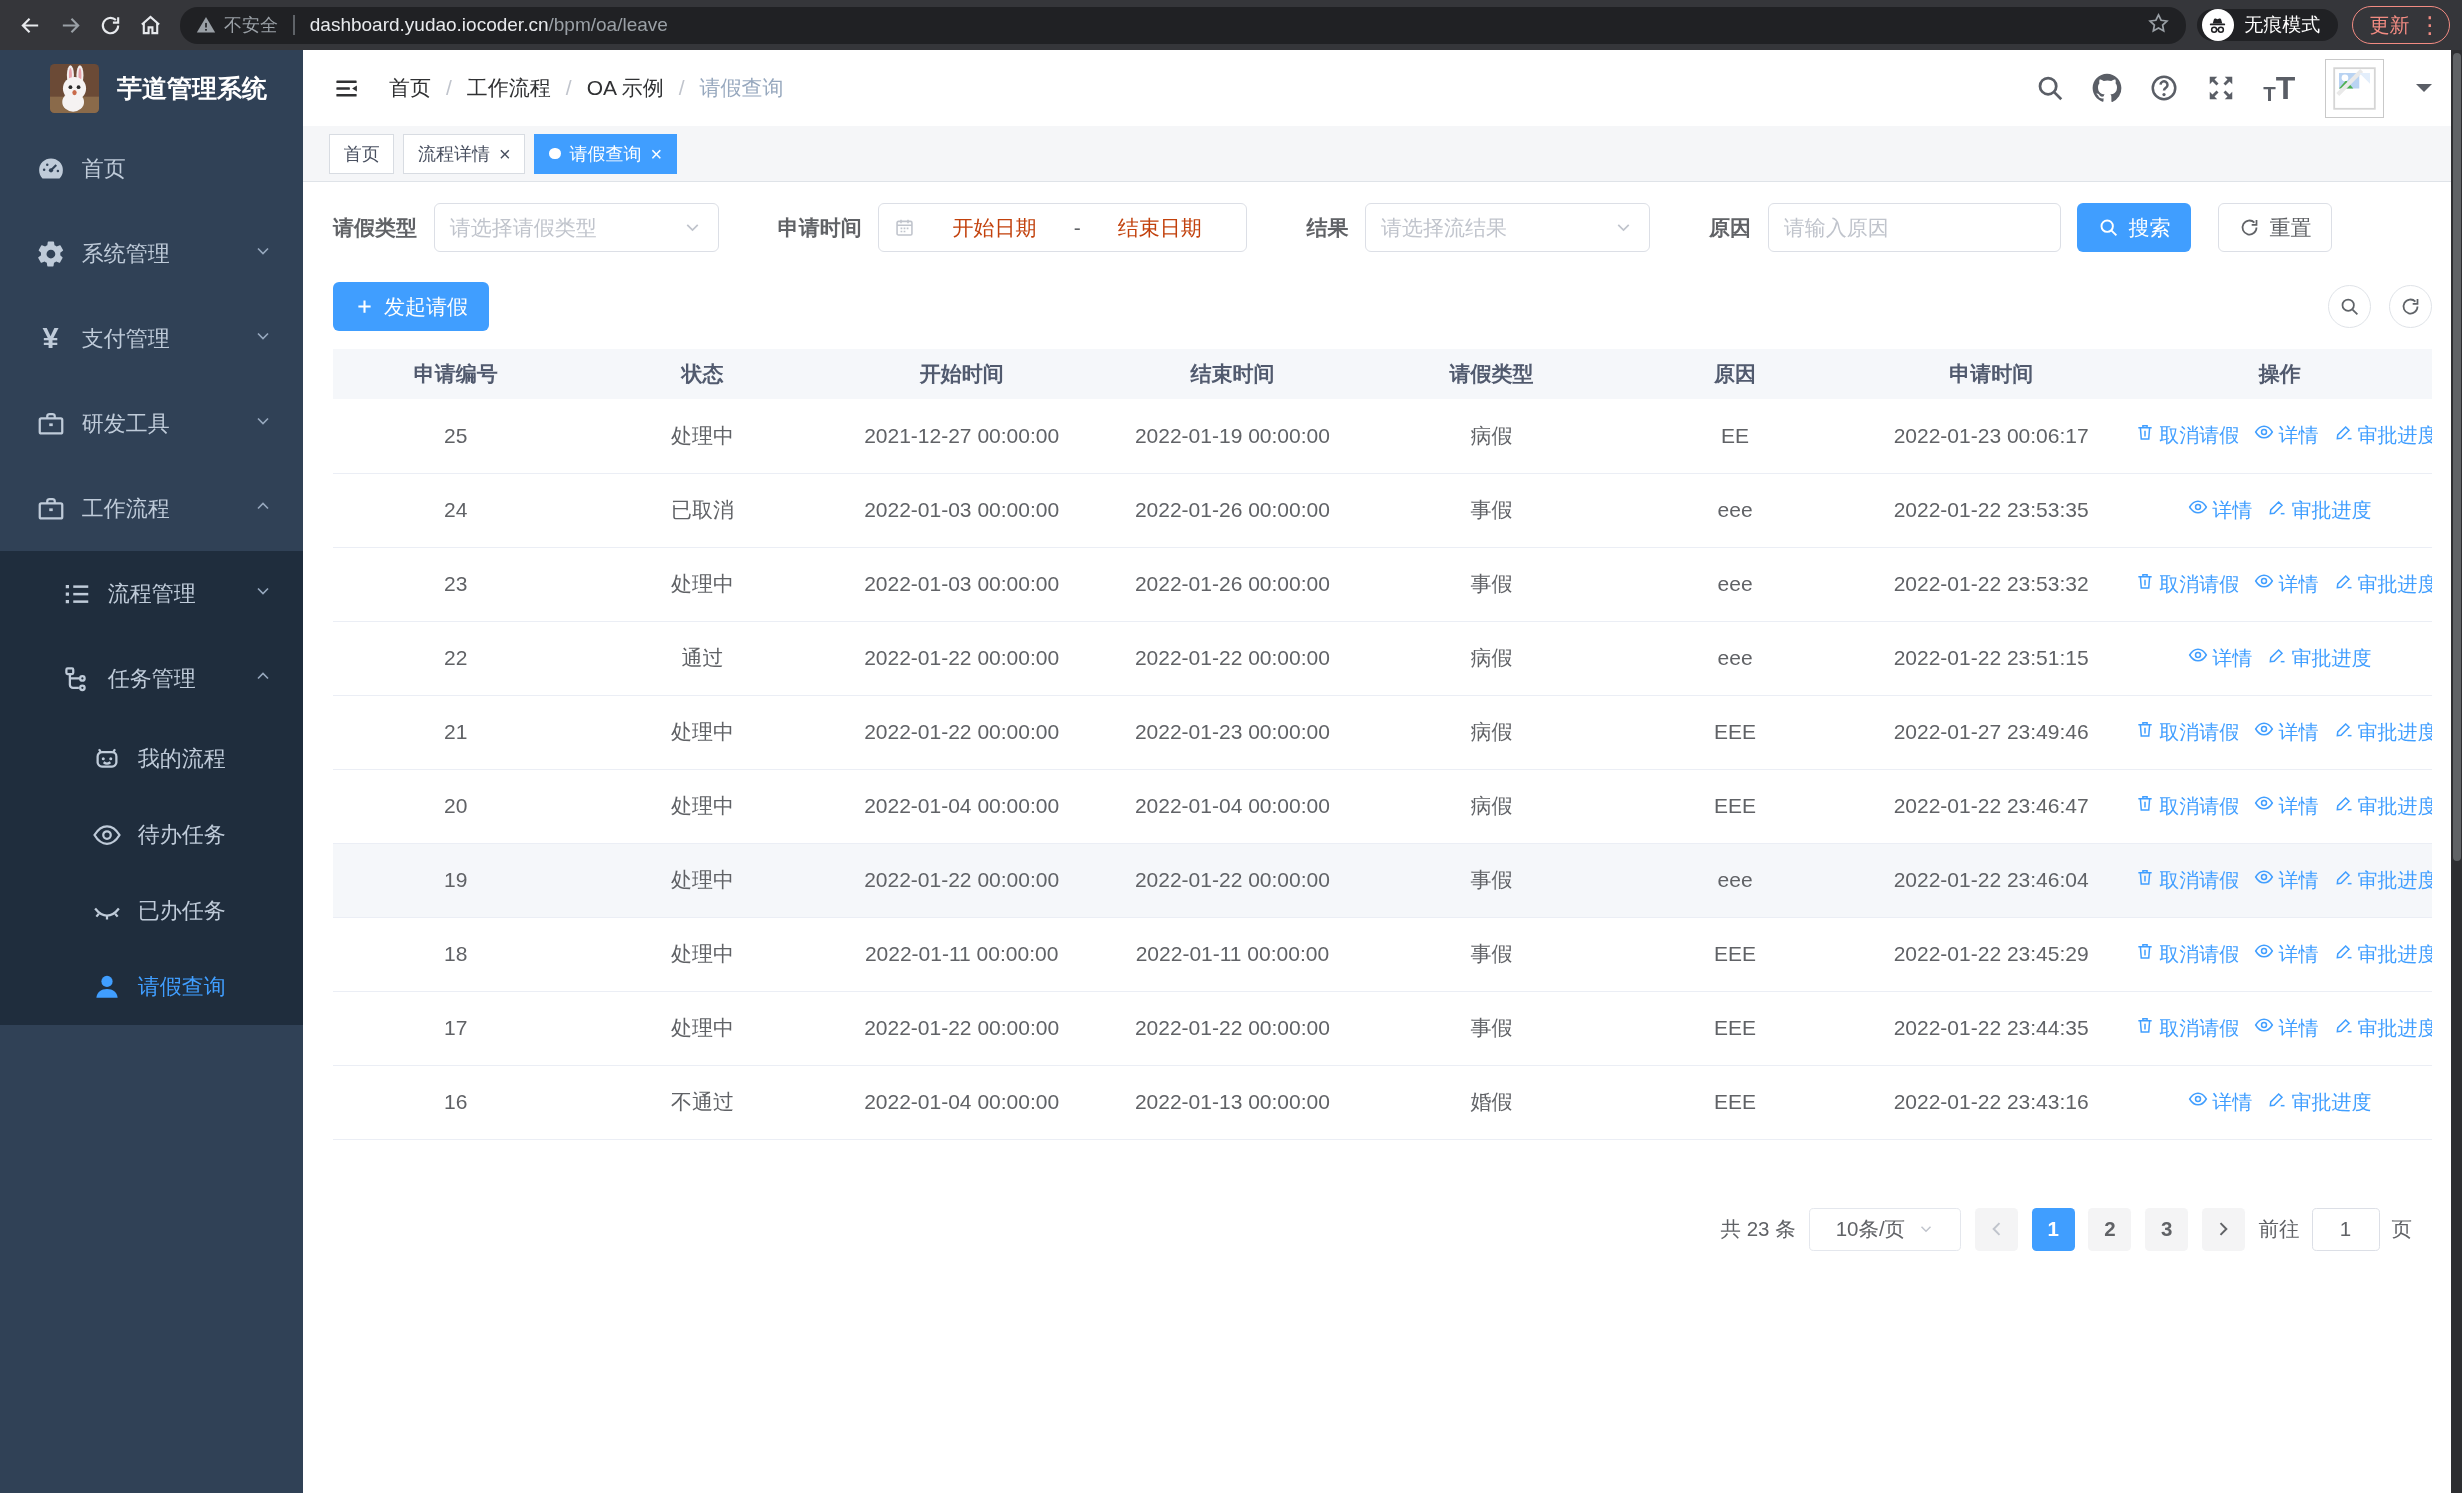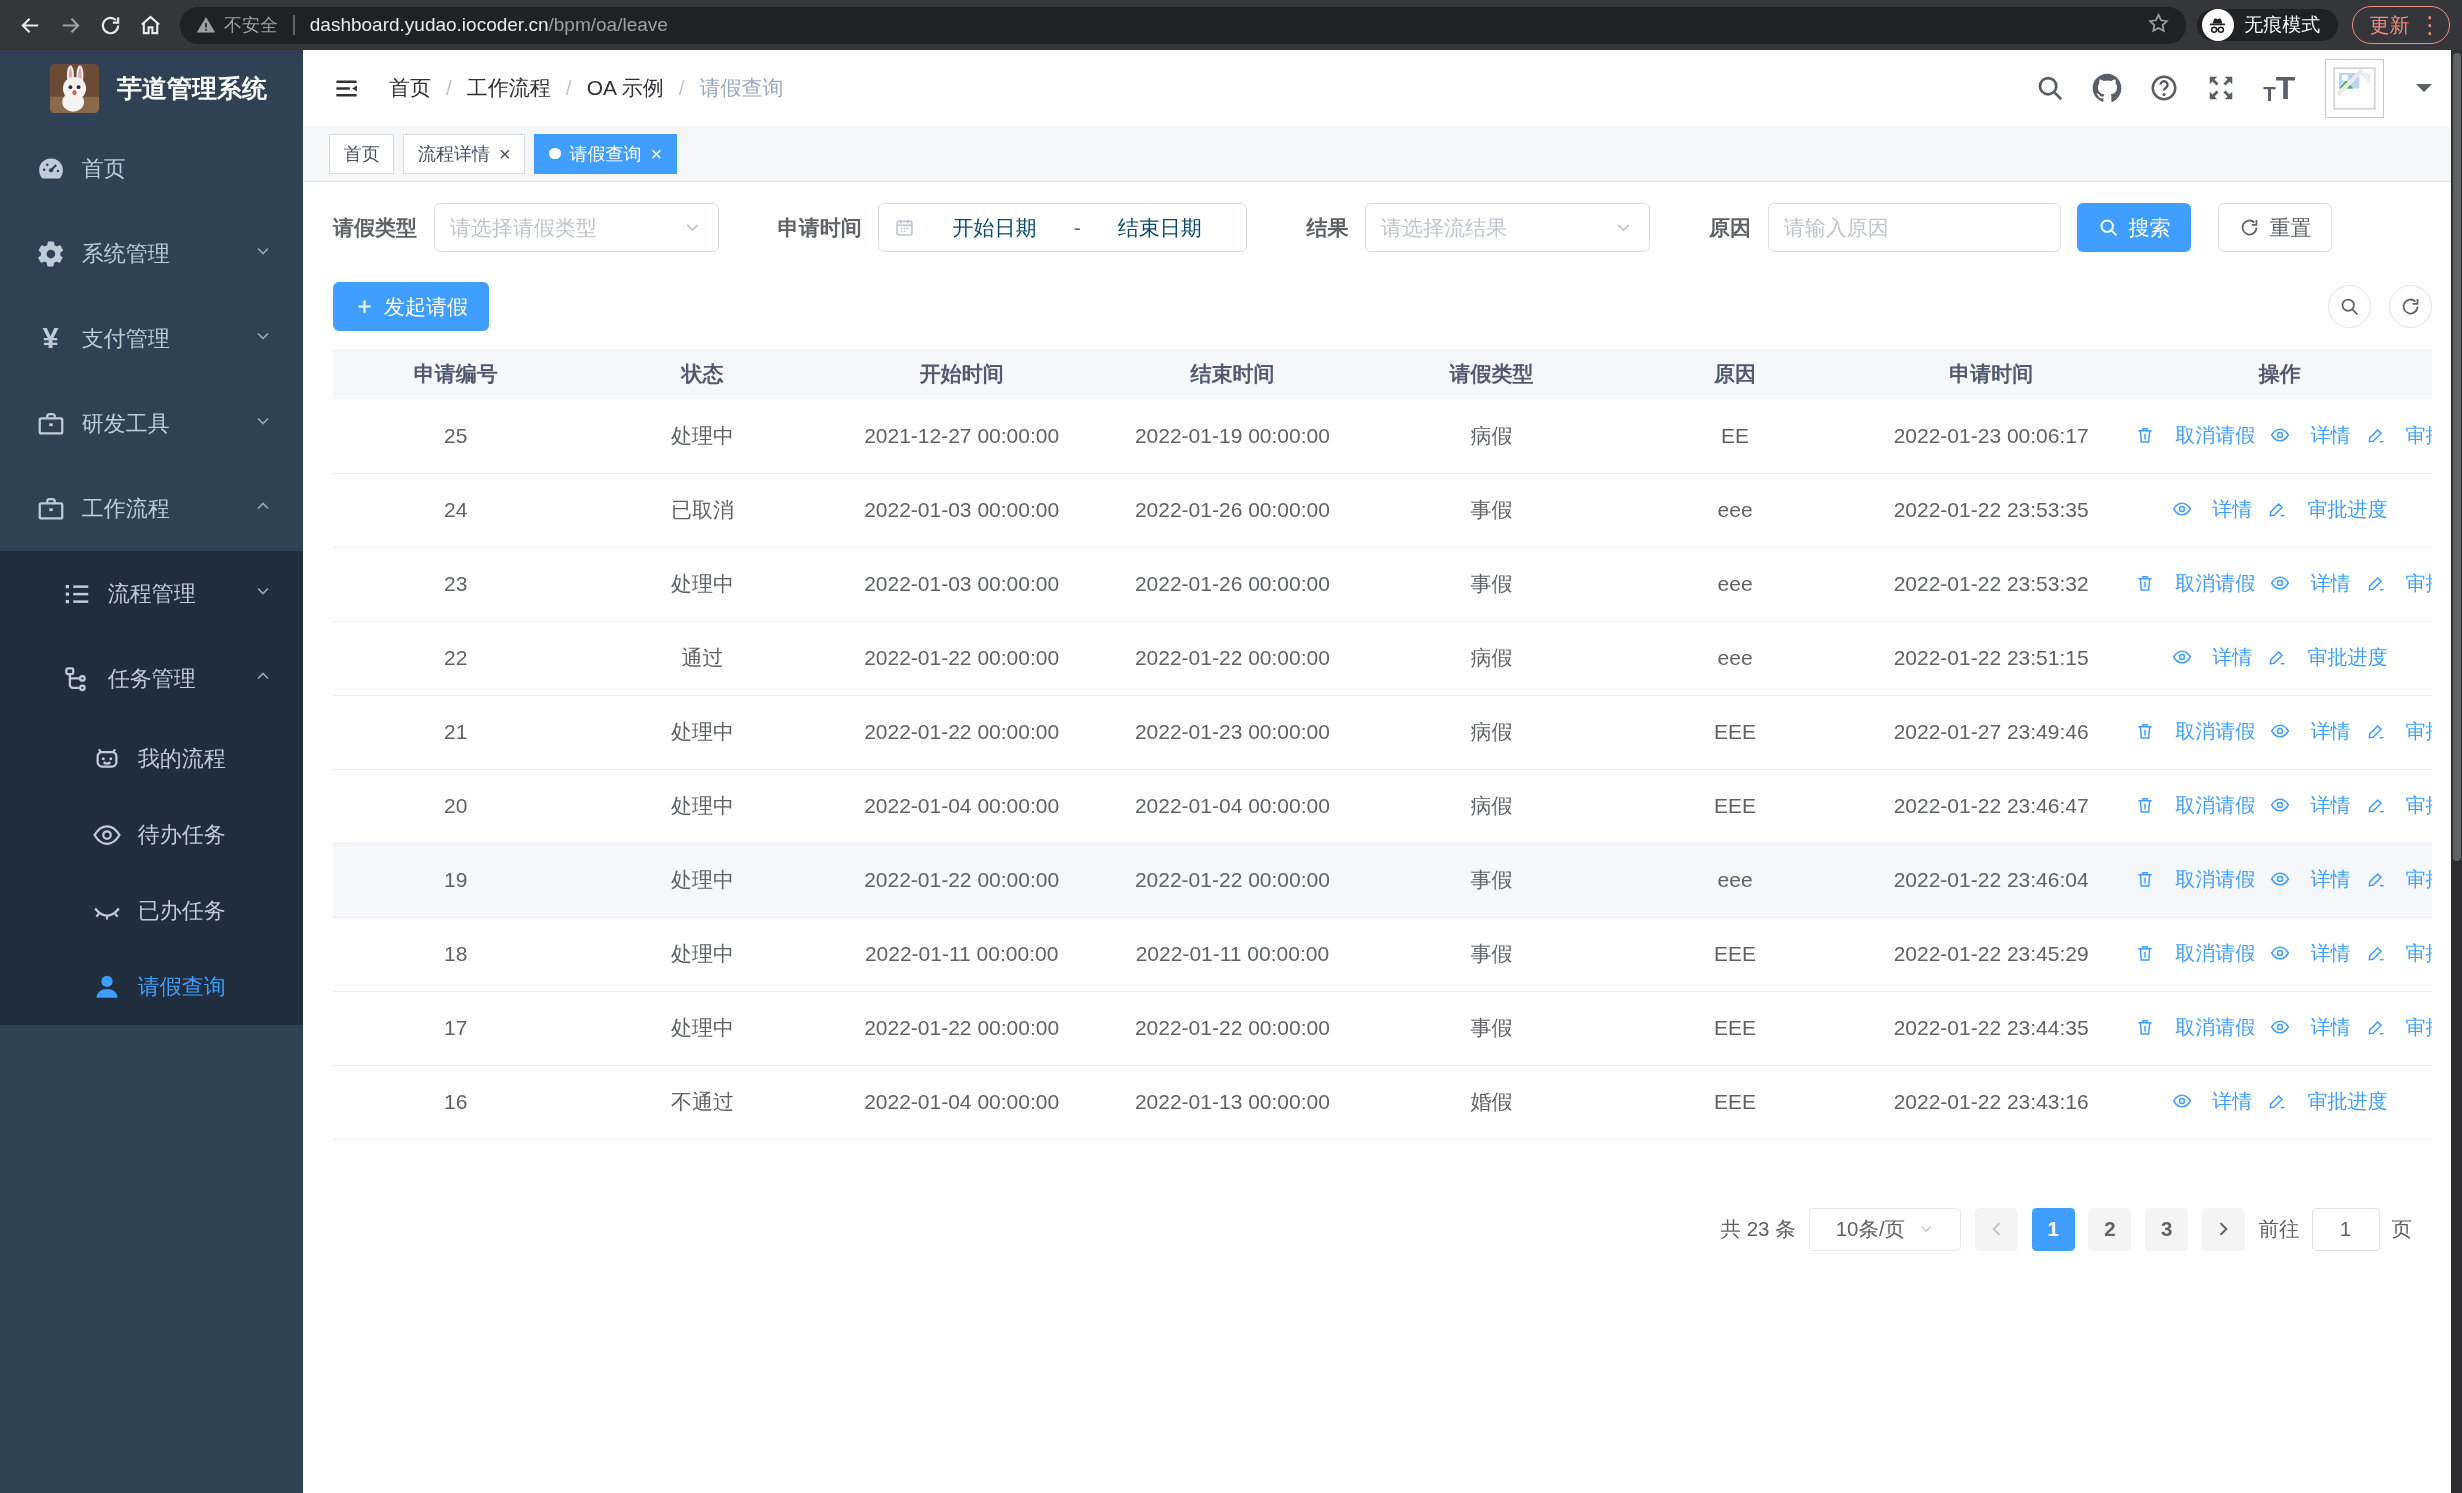--- a/index.html
+++ b/index.html
@@ -73,42 +73,42 @@
 
   .filters { margin-top:21px; display:flex; align-items:center; font-size:21px; color:#606266; white-space:nowrap; }
   .flabel { font-weight:700; margin-right:16.7px; }
   .fgroup { display:flex; align-items:center; }
   .fgroup + .fgroup { margin-left:59px; }
   .control { height:49px; border:1.5px solid #dcdfe6; border-radius:6px; background:#fff; display:flex; align-items:center; }
   .sel { width:285px; padding:0 15px; justify-content:space-between; cursor:pointer; }
   .ph { color:#c0c4cc; }
   .sel svg, .dr svg.cal { width:21px; height:21px; color:#c0c4cc; }
   .dr { width:369px; padding:0 15px; gap:7.6px; }
-  .dr .dph { flex:1; text-align:center; color:#0c4a6e; }
+  .dr .dph { flex:1; text-align:center; color:#c2410c; }
   .dr .dsep { color:#606266; }
   .inp { width:293px; padding:0 15px; }
   .inp input { border:none; outline:none; width:100%; font-size:21px; color:#606266; font-family:inherit; }
   .inp input::placeholder { color:#c0c4cc; }
   .btn { height:49px; border-radius:6px; display:flex; align-items:center; gap:9px; font-size:21px; cursor:pointer; padding:0 20px; border:1.5px solid transparent; }
   .btn svg { width:21px; height:21px; }
   .btn.primary { background:#409eff; color:#fff; }
   .btn.plain { background:#fff; border-color:#dcdfe6; color:#606266; }
   .btn-search { margin-left:16.7px; }
   .btn-reset { margin-left:27px; }
 
   .toolbar { margin-top:30px; display:flex; align-items:center; }
   .tspace { flex:1; }
   .circle-btn { width:43px; height:43px; border-radius:50%; border:1.5px solid #dfe3e8; background:#fff; color:#5f6368; display:flex; align-items:center; justify-content:center; margin-left:18px; cursor:pointer; }
   .circle-btn svg { width:21px; height:21px; }
 
   table.grid { margin-top:18px; width:100%; border-collapse:collapse; table-layout:fixed; font-size:21px; color:#606266; }
   .grid th { height:50px; background:#f5f7fa; color:#515a6e; font-weight:700; font-size:21px; text-align:center; }
   .grid td { height:74px; text-align:center; border-bottom:1.5px solid #ebeef5; white-space:nowrap; overflow:hidden; }
   .grid tr.hl { background:#f5f7fa; }
-  .act { color:#409eff; display:inline-flex; align-items:center; gap:20px; margin:0 7.6px; font-size:20px; cursor:pointer; }
+  .act { color:#409eff; display:inline-flex; gap:4px; margin:0 7.6px; font-size:20px; cursor:pointer; }
   .act svg { width:20px; height:20px; }
   .c0{width:11.7%}.c1{width:11.8%}.c2{width:12.9%}.c3{width:12.9%}.c4{width:11.8%}.c5{width:11.4%}.c6{width:13%}.c7{width:14.5%}
 
   .pagination { margin-top:68px; display:flex; align-items:center; justify-content:flex-end; gap:13.7px; font-size:20.5px; color:#606266; padding-right:20px; }
   .psize { width:152px; height:43px; border:1.5px solid #e4e7ed; border-radius:4.6px; background:#fff; display:flex; align-items:center; justify-content:center; gap:12px; cursor:pointer; }
   .psize svg { width:18px; height:18px; color:#c0c4cc; }
   .pbtn { min-width:43px; height:43px; background:#f4f4f5; border-radius:4.6px; display:flex; align-items:center; justify-content:center; font-size:20.5px; font-weight:700; color:#606266; cursor:pointer; }
   .pbtn svg { width:20px; height:20px; }
   .pbtn.disabled { color:#c0c4cc; cursor:default; }
   .pbtn.active { background:#409eff; color:#fff; }

